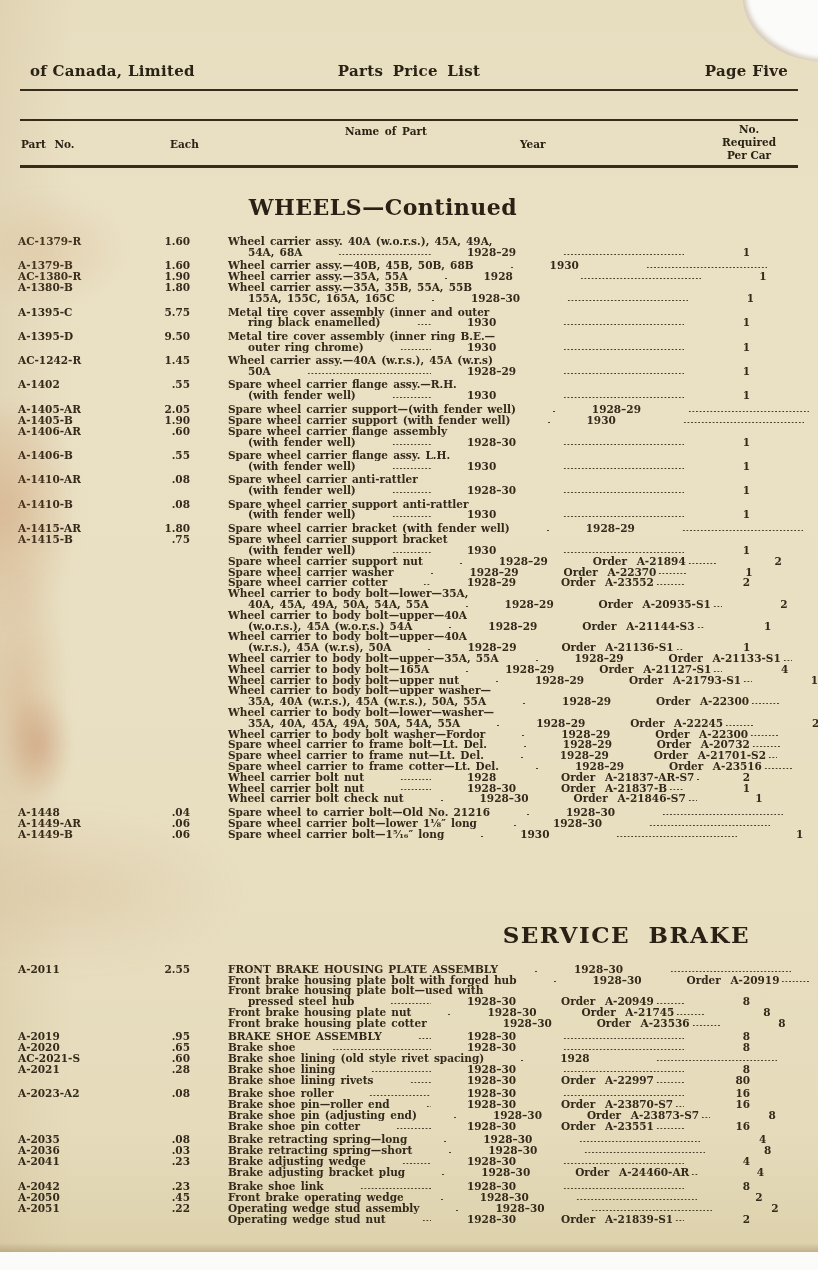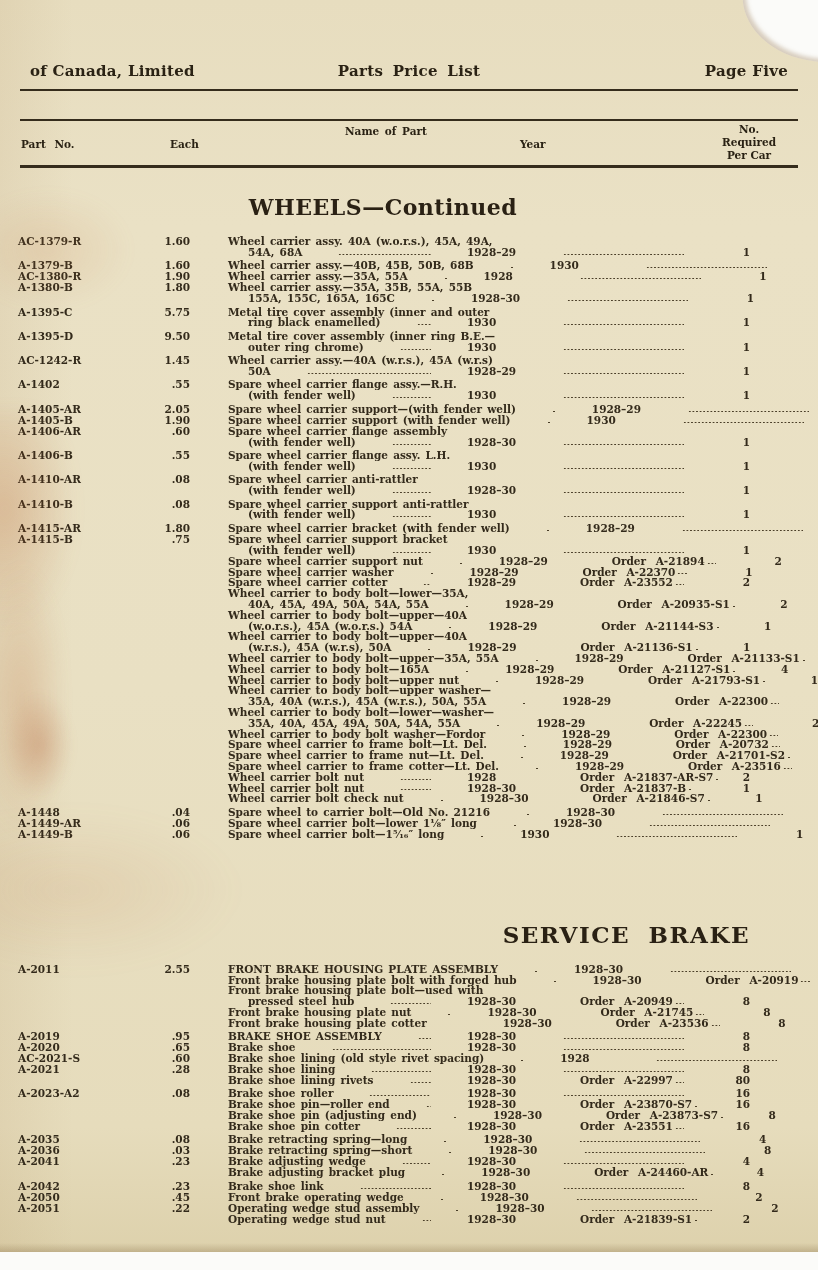--- a/index.html
+++ b/index.html
@@ -59,21 +59,21 @@
   .nline { display:block; white-space:nowrap; }
   .lastline { display:flex; align-items:baseline;gap:34px; }
   .lastline.indented { padding-left:20px; }
   .ln-text { white-space:nowrap; }
   .ldr { flex:1 1 4px; min-width:4px; align-self:flex-end; height:3px; margin:0 2px 2px 2px;
     background-image:radial-gradient(circle, #4a3e28 0.8px, rgba(0,0,0,0) 1px);
     background-size:3.6px 3px; background-repeat:repeat-x; background-position:left bottom; }
   .noleader .ldr-main { background-image:none; }
   .yr  { flex:0 0 60px; white-space:nowrap; }
   .mid { flex:0 0 125px; display:flex; align-items:baseline; min-width:0; }
-  .order-txt { white-space:nowrap; word-spacing:6px;margin-left:19px; }
+  .order-txt { white-space:nowrap; word-spacing:6px; }
   .qty { flex:0 0 30px; text-align:right; }
 </style>
 </head>
 <body>
 
 <div class="page">
   <div class="stain s1"></div>
   <div class="stain s2"></div>
   <div class="stain s3"></div>
   <div class="stain s4"></div>

